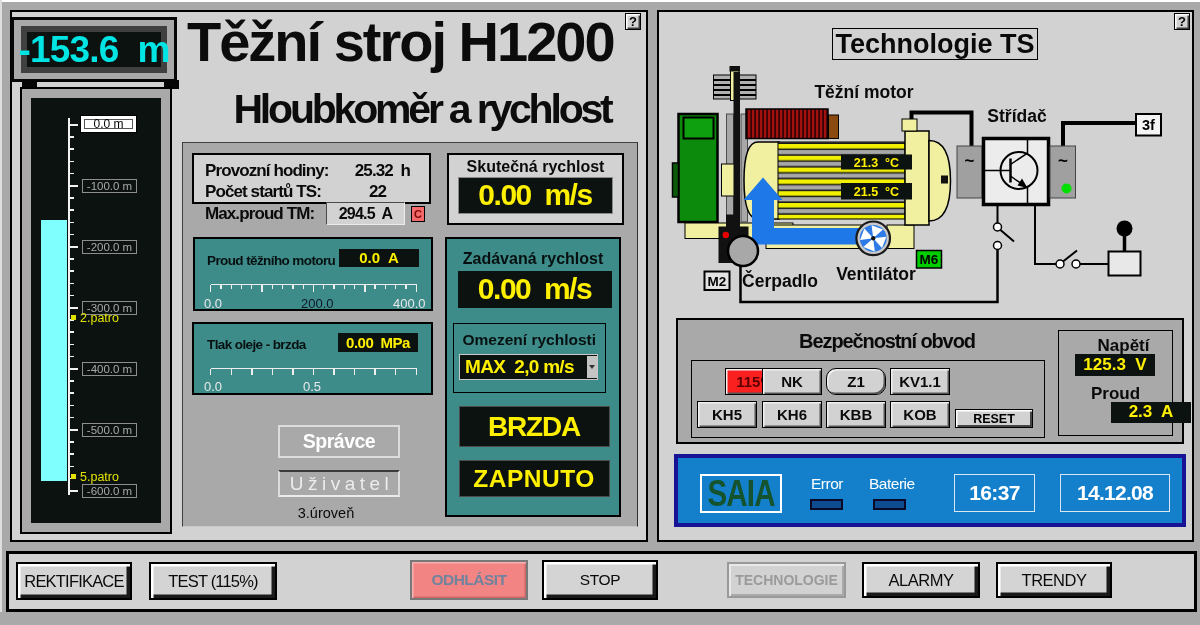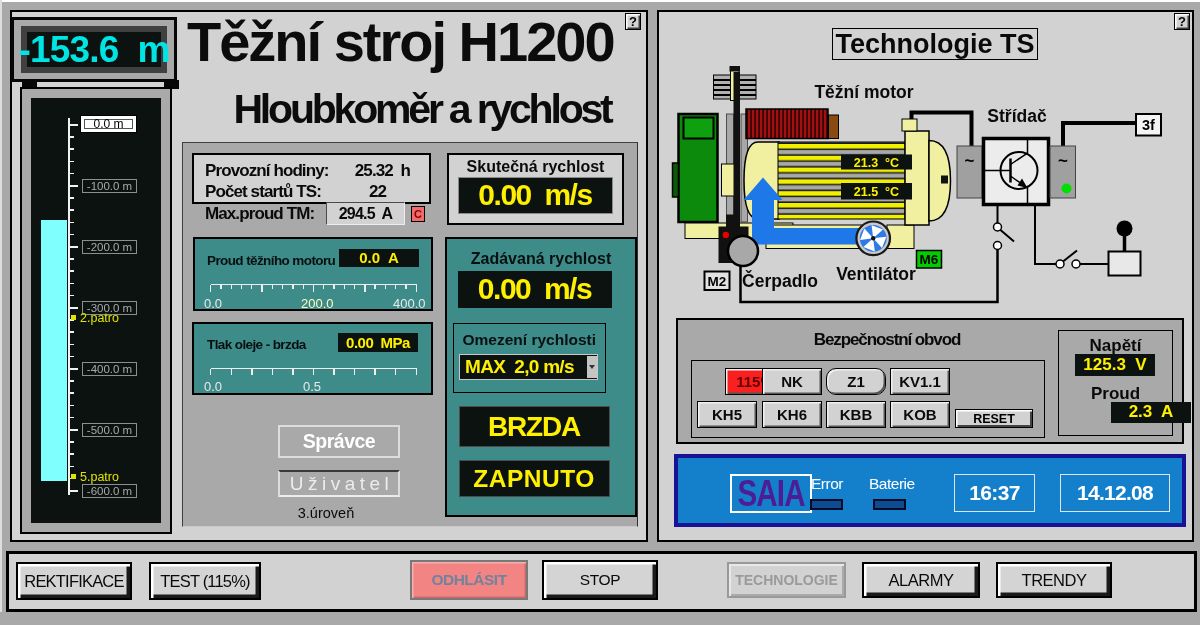--- a/index.html
+++ b/index.html
@@ -67,21 +67,21 @@
   <div class="abs flex" style="left:217px;top:51px;width:14px;height:16px;background:#f46a6a;border:1px solid #000;color:#7c0606;font-size:11px;">C</div>
 </div>
 
 <div class="abs" style="left:193px;top:237px;width:240px;height:74px;border:2.5px solid #000;background:#3e8c8a;">
   <div class="abs b" style="left:12px;top:14px;font-size:13.5px;letter-spacing:-0.6px;color:#071010;">Proud těžního motoru</div>
   <div class="abs disp" style="left:144px;top:9.5px;width:80px;height:18.5px;font-size:15px;">0.0&nbsp; A</div>
   <div class="abs" style="left:15.5px;top:44.5px;width:206px;height:1.5px;background:#eee;"></div>
   <div class="abs" style="left:15.2px;top:46px;width:207px;height:4px;background:repeating-linear-gradient(to right,#eee 0 1.3px,transparent 1.3px 10.28px);"></div>
   <div class="abs" style="left:15.2px;top:46px;width:208px;height:7px;background:repeating-linear-gradient(to right,#eee 0 1.4px,transparent 1.4px 51.4px);"></div>
   <div class="abs" style="left:9px;top:57px;color:#e8e8e8;font-size:13px;">0.0</div>
-  <div class="abs" style="left:106px;top:57px;color:#fef9c3;font-size:13px;">200.0</div>
+  <div class="abs" style="left:106px;top:57px;color:#0f172a;font-size:13px;">200.0</div>
   <div class="abs" style="left:198px;top:57px;color:#e8e8e8;font-size:13px;">400.0</div>
 </div>
 
 <div class="abs" style="left:192px;top:322px;width:241px;height:73px;border:2.5px solid #000;background:#3e8c8a;">
   <div class="abs b" style="left:13px;top:13px;font-size:13.5px;letter-spacing:-0.6px;color:#071010;">Tlak oleje - brzda</div>
   <div class="abs disp" style="left:144px;top:9px;width:80px;height:19px;font-size:15px;letter-spacing:-0.5px;">0.00&nbsp; MPa</div>
   <div class="abs" style="left:16.5px;top:43.5px;width:206px;height:1.5px;background:#eee;"></div>
   <div class="abs" style="left:16.2px;top:45px;width:208px;height:5.5px;background:repeating-linear-gradient(to right,#eee 0 1.4px,transparent 1.4px 20.56px);"></div>
   <div class="abs" style="left:10px;top:55px;color:#e8e8e8;font-size:13px;">0.0</div>
   <div class="abs" style="left:109px;top:55px;color:#e8e8e8;font-size:13px;">0.5</div>
@@ -90,21 +90,21 @@
 
 <div class="abs flex" style="left:278px;top:425px;width:122px;height:33px;border:2px solid #dcdcdc;color:#fff;font-weight:bold;font-size:19.5px;letter-spacing:-0.5px;">Správce</div>
 <div class="abs flex" style="left:278px;top:470px;width:122px;height:27px;border-style:solid;border-width:2px;border-color:#3a3a3a #dcdcdc #ececec #dcdcdc;color:#ececec;font-size:19px;letter-spacing:4.5px;padding-left:5px;">Uživatel</div>
 <div class="abs" style="left:276px;top:505px;width:100px;text-align:center;font-size:14.5px;color:#0a0a0a;">3.úroveň</div>
 
 <div class="abs" style="left:447px;top:153px;width:177px;height:72px;border:2.5px solid #000;background:#d2d2d2;">
   <div class="abs b" style="left:0;top:3px;width:100%;text-align:center;font-size:16px;color:#0a0a0a;">Skutečná rychlost</div>
   <div class="abs disp" style="left:8.5px;top:21.5px;width:155px;height:37px;border:1px solid #8a8a8a;font-size:30px;letter-spacing:-1.5px;">0.00&nbsp; m/s</div>
 </div>
 
-<div class="abs" style="left:445px;top:236.5px;width:192px;height:280.5px;border:2.5px solid #000;background:#3e8c8a;">
+<div class="abs" style="left:445px;top:236.5px;width:176px;height:280.5px;border:2.5px solid #000;background:#3e8c8a;">
   <div class="abs b" style="left:0;top:11px;width:100%;text-align:center;font-size:16px;color:#071010;">Zadávaná rychlost</div>
   <div class="abs disp" style="left:10.5px;top:32px;width:154px;height:37px;font-size:30px;letter-spacing:-1.5px;">0.00&nbsp; m/s</div>
   <div class="abs" style="left:6px;top:84px;width:152.5px;height:70px;border:1.5px solid #000;">
     <div class="abs b" style="left:0;top:7px;width:100%;text-align:center;font-size:15.5px;color:#071010;">Omezení rychlosti</div>
     <div class="abs disp" style="left:5px;top:30.5px;width:138.5px;height:25.5px;border:1px solid #c8c8c8;font-size:19px;letter-spacing:-0.7px;justify-content:flex-start;padding-left:5px;text-align:center;">MAX&nbsp; 2,0 m/s</div>
     <div class="abs flex" style="left:133px;top:32.5px;width:9.5px;height:21.5px;background:#c4c4c4;">
       <div style="width:0;height:0;border-left:3px solid transparent;border-right:3px solid transparent;border-top:4px solid #333;"></div>
     </div>
   </div>
   <div class="abs disp" style="left:11.5px;top:167.5px;width:151px;height:41px;font-size:28px;letter-spacing:-1.2px;border:1px solid #4c4c4c;">BRZDA</div>
@@ -219,51 +219,51 @@
 <circle cx="1060" cy="264" r="4" fill="#fff" stroke="#000" stroke-width="1.5"></circle>
 <line x1="1063" y1="261.5" x2="1077" y2="250.5" stroke="#000" stroke-width="2"></line>
 <circle cx="1076" cy="264" r="4" fill="#fff" stroke="#000" stroke-width="1.5"></circle>
 
 <rect x="1108.5" y="251.5" width="32" height="24" fill="#e8e8e8" stroke="#000" stroke-width="2"></rect>
 <line x1="1124.5" y1="251.5" x2="1124.5" y2="236" stroke="#000" stroke-width="3.5"></line>
 <circle cx="1124.5" cy="228.5" r="8" fill="#000"></circle>
 </svg>
 
 <div class="abs" style="left:676px;top:318px;width:508px;height:126px;border:2.5px solid #000;background:#a9a9a9;"></div>
-<div class="abs b" style="left:676px;top:330px;width:382px;text-align:center;font-size:17px;letter-spacing:-1.1px;color:#0a0a0a;padding-left:40px;">Bezpečnostní obvod</div>
+<div class="abs b" style="left:676px;top:330px;width:382px;text-align:center;font-size:20px;letter-spacing:-1.1px;color:#0a0a0a;padding-left:40px;">Bezpečnostní obvod</div>
 <div class="abs" style="left:691px;top:360px;width:354px;height:78px;border:1.5px solid #000;"></div>
 <div class="abs flex sbtn" style="left:697px;top:368px;background:#fb2020;color:#5e0000;margin-left:28px;">115%</div>
 <div class="abs flex sbtn" style="left:762px;top:368px;">NK</div>
 <div class="abs flex sbtn" style="left:826px;top:368px;border-radius:10px;">Z1</div>
 <div class="abs flex sbtn" style="left:890px;top:368px;">KV1.1</div>
 <div class="abs flex sbtn" style="left:697px;top:401px;">KH5</div>
 <div class="abs flex sbtn" style="left:762px;top:401px;">KH6</div>
 <div class="abs flex sbtn" style="left:826px;top:401px;">KBB</div>
 <div class="abs flex sbtn" style="left:890px;top:401px;">KOB</div>
 <style>.sbtn{width:60px;height:27px;background:#d2d2d2;border:1px solid #000;box-shadow:inset 1.5px 1.5px 0 #f0f0f0,inset -1.5px -1.5px 0 #555;font-weight:bold;font-size:15px;color:#0a0a0a;}</style>
 <div class="abs flex b" style="left:955px;top:409px;width:78px;height:19px;background:#d2d2d2;border:1px solid #000;box-shadow:inset 1.5px 1.5px 0 #fff,inset -2px -2px 0 #444;font-size:12.5px;">RESET</div>
 <div class="abs" style="left:1058px;top:329.5px;width:115px;height:106.5px;border:1.5px solid #000;">
-  <div class="abs b" style="left:0;top:5px;width:100%;text-align:center;font-size:17px;color:#0a0a0a;">Napětí</div>
+  <div class="abs b" style="left:8px;top:5px;width:100%;text-align:center;font-size:17px;color:#0a0a0a;">Napětí</div>
   <div class="abs disp" style="left:16px;top:23px;width:80px;height:22px;font-size:17px;">125.3&nbsp; V</div>
   <div class="abs b" style="left:0;top:53px;width:100%;text-align:center;font-size:17px;color:#0a0a0a;">Proud</div>
   <div class="abs disp" style="left:16px;top:71px;width:80px;height:21.5px;font-size:17px;margin-left:36px;">2.3&nbsp; A</div>
 </div>
 
 <div class="abs" style="left:674px;top:453.5px;width:512px;height:73.5px;border:4px solid #181394;background:#1480cc;"></div>
-<div class="abs flex b" style="left:730px;top:474px;width:82px;height:39px;border:2px solid #fff;color:#4c1d95;">
+<div class="abs flex b" style="left:700px;top:474px;width:82px;height:39px;border:2px solid #fff;color:#14532d;">
     <span style="font-size:36px;transform:scaleX(0.82);letter-spacing:-1px;">SAIA</span>
   </div>
 <div class="abs" style="left:811px;top:475px;color:#fff;font-size:15.5px;letter-spacing:-0.5px;">Error</div>
 <div class="abs" style="left:809.5px;top:498.5px;width:33px;height:11px;border:2px solid #0a0a28;background:#0e4c92;"></div>
 <div class="abs" style="left:869px;top:475px;color:#fff;font-size:15.5px;letter-spacing:-0.5px;">Baterie</div>
 <div class="abs" style="left:873px;top:498.5px;width:33px;height:11px;border:2px solid #0a0a28;background:#0e4c92;"></div>
 <div class="abs flex b" style="left:954px;top:474px;width:81px;height:38px;border:1px solid #dce6f0;color:#fff;font-size:21px;letter-spacing:-0.6px;">16:37</div>
 <div class="abs flex b" style="left:1060px;top:474px;width:110px;height:38px;border:1px solid #dce6f0;color:#fff;font-size:21px;letter-spacing:-0.7px;">14.12.08</div>
 
 <div class="abs" style="left:6px;top:551px;width:1191px;height:61px;border:3px solid #000;background:#d2d2d2;"></div>
 <div class="abs flex bbtn" style="left:16px;top:562px;width:116px;height:38px;font-size:16.5px;letter-spacing:-0.8px;">REKTIFIKACE</div>
-<div class="abs flex bbtn" style="left:149px;top:562px;width:112px;height:38px;font-size:16.5px;letter-spacing:-0.8px;">TEST (115%)</div>
+<div class="abs flex bbtn" style="left:149px;top:562px;width:128px;height:38px;font-size:16.5px;letter-spacing:-0.8px;">TEST (115%)</div>
 <div class="abs flex" style="left:410px;top:560px;width:118px;height:40px;background:#f28484;border:2px solid #787878;box-shadow:inset 1.5px 1.5px 0 #f7b0b0,inset -1.5px -1.5px 0 #cc6a6a;color:#70839d;font-weight:bold;font-size:15.5px;letter-spacing:-0.5px;">ODHLÁSIT</div>
 <div class="abs flex bbtn" style="left:542px;top:560px;width:116px;height:40px;font-size:15.5px;letter-spacing:-0.3px;">STOP</div>
 <div class="abs flex" style="left:727px;top:562px;width:119px;height:36px;background:#d2d2d2;border:2px solid #999;box-shadow:inset 2px 2px 0 #e8e8e8,inset -2px -2px 0 #aaa;color:#9a9a9a;font-weight:bold;font-size:14px;">TECHNOLOGIE</div>
 <div class="abs flex bbtn" style="left:862px;top:562px;width:118px;height:36px;font-size:16.5px;letter-spacing:-0.5px;">ALARMY</div>
 <div class="abs flex bbtn" style="left:996px;top:562px;width:116px;height:36px;font-size:16.5px;letter-spacing:-0.5px;">TRENDY</div>
 <style>.bbtn{background:#d4d4d4;border:2px solid #000;box-shadow:inset 2.5px 2.5px 0 #fff,inset -3.5px -3.5px 0 #1a1a1a;font-weight:normal;color:#0a0a0a;}</style>
 
 </body></html>

